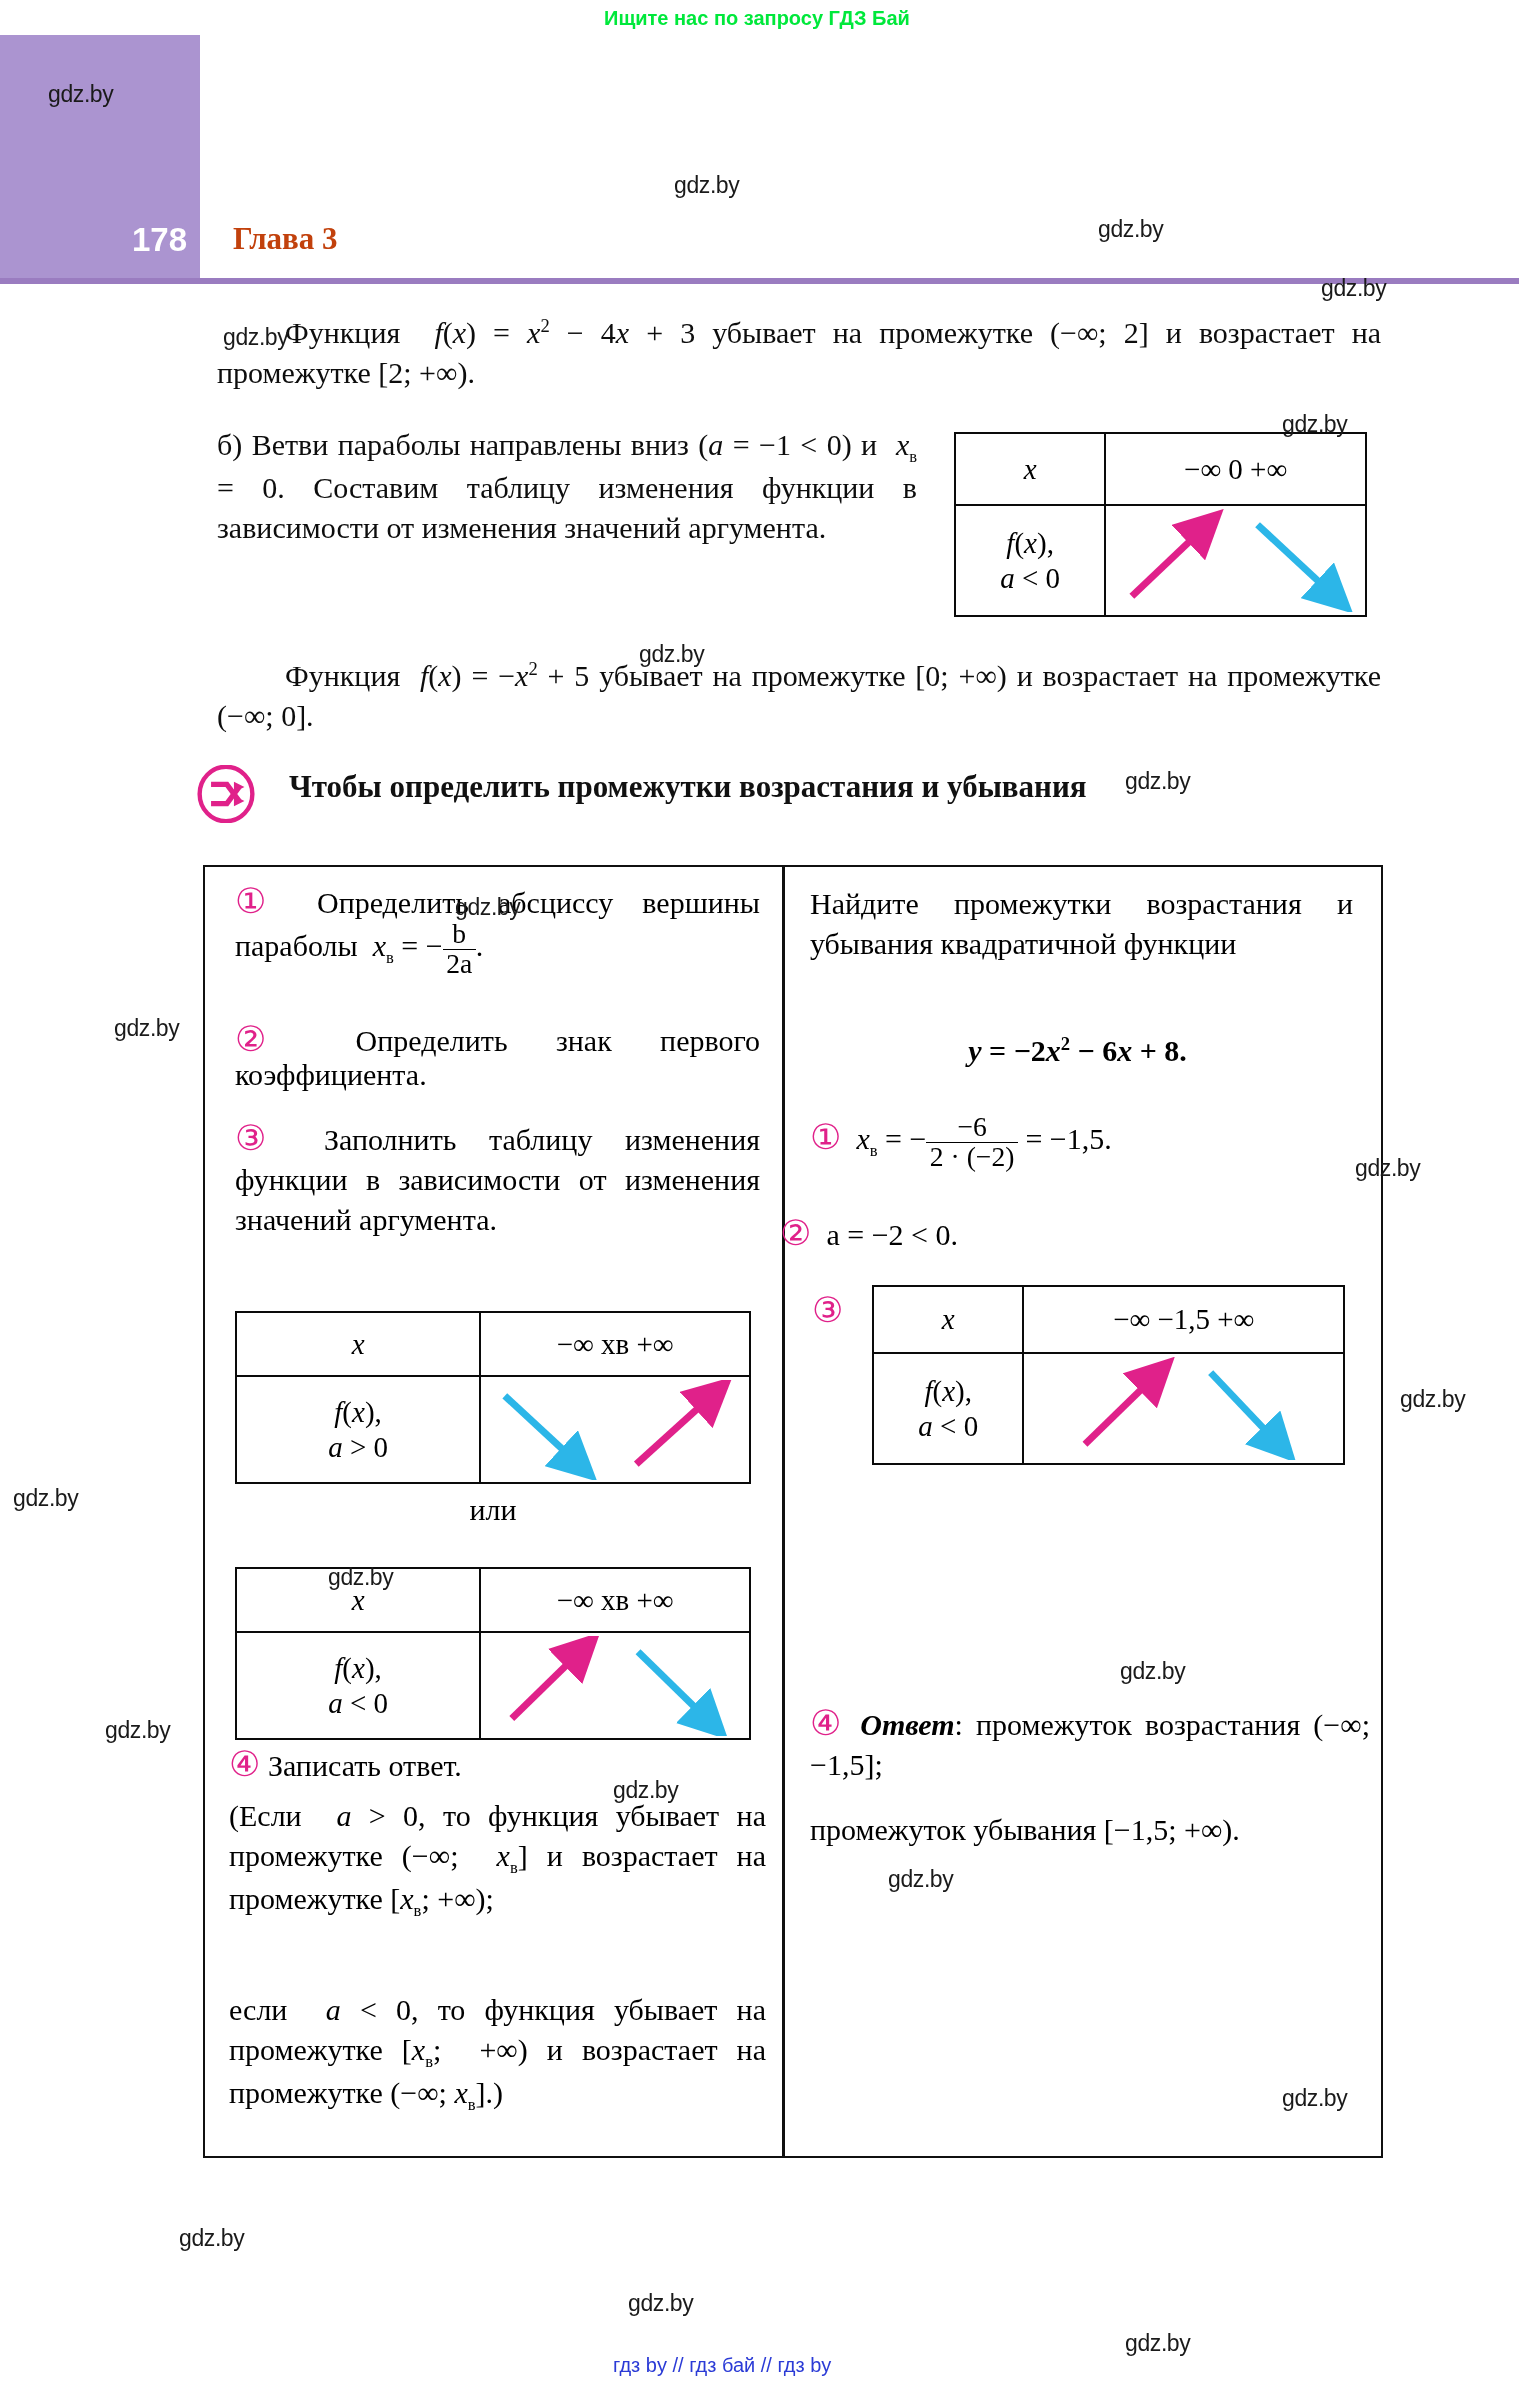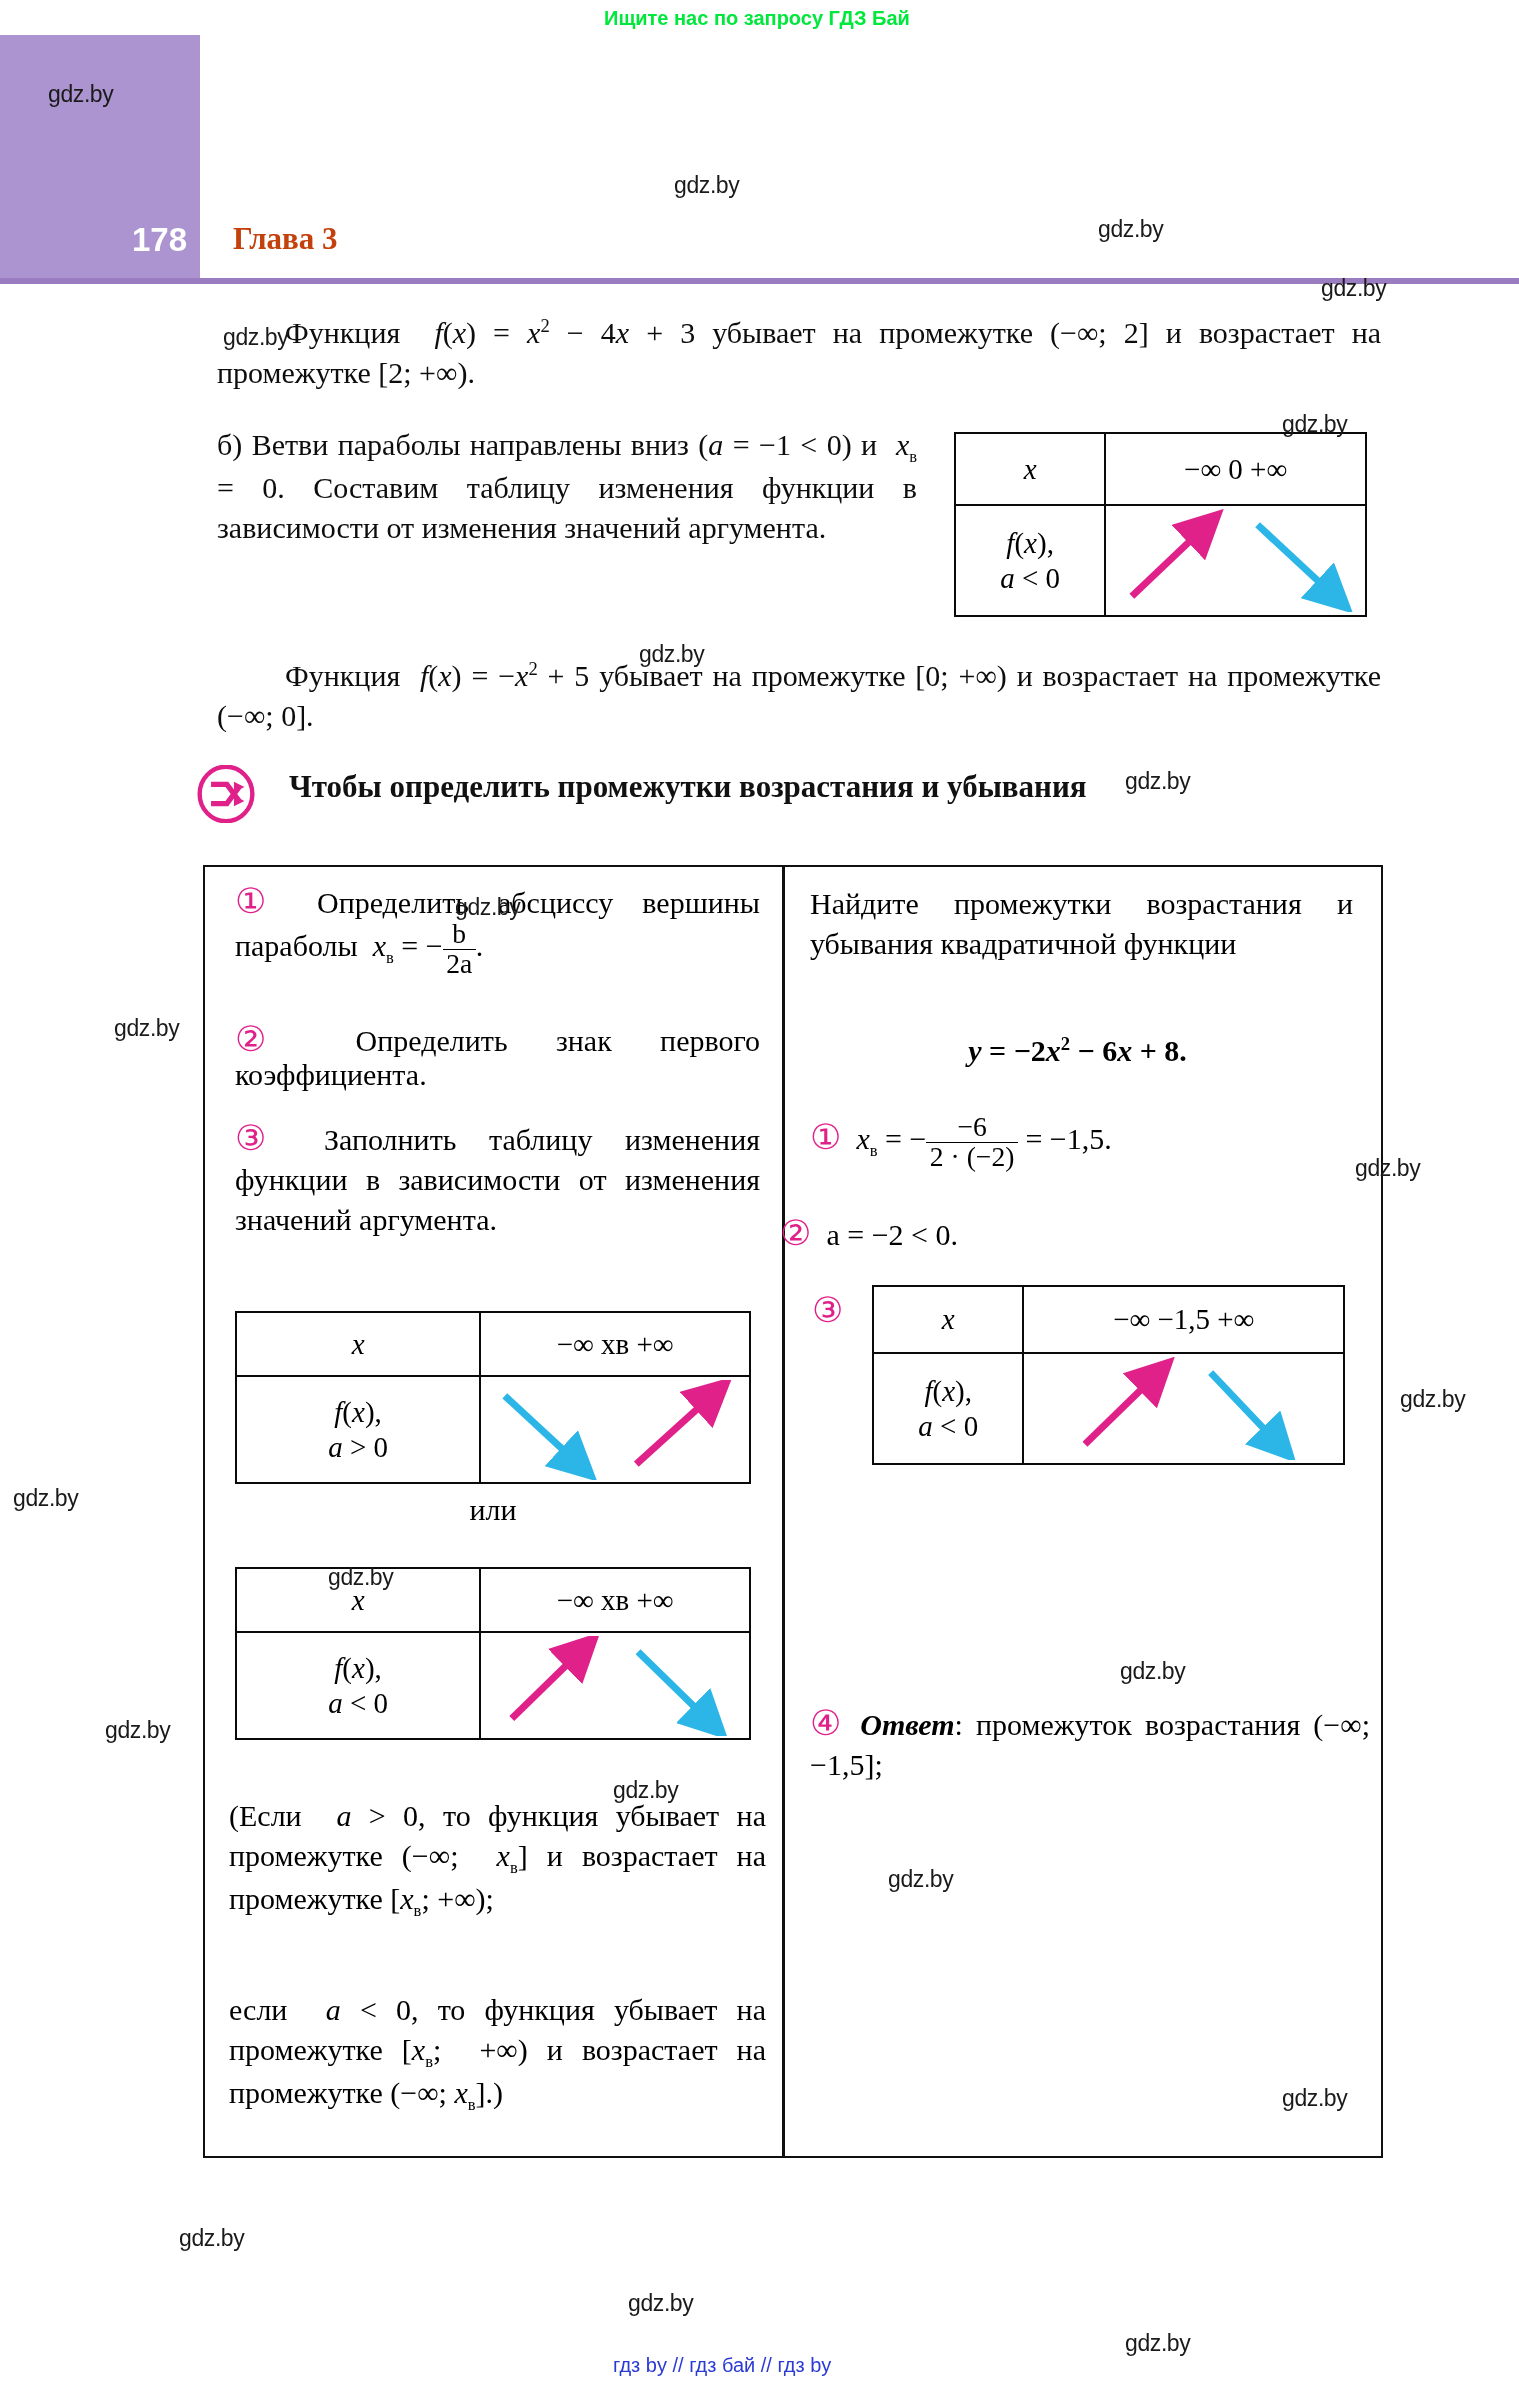--- a/index.html
+++ b/index.html
@@ -234,20 +234,24 @@
             </marker>
           </defs>
           <line x1="34" y1="94" x2="112" y2="18" stroke="#e0218a" stroke-width="8" marker-end="url(#mH3)"></line>
           <line x1="178" y1="18" x2="258" y2="96" stroke="#2cb6e8" stroke-width="8" marker-end="url(#cH3)"></line>
         </svg>
       </td>
     </tr>
   </tbody>
     </table>
 
+  <div class="ili" style="left:229px;top:1747px;width:537px;">
+    <span class="cnum">④</span>
+    <span>Записать ответ.</span>
+  </div>
   <div class="ili" style="left:229px;top:1796px;width:537px;text-align:justify;line-height:1.33;">
     (Если&nbsp; <i class="m">a</i> &gt; 0, то функция убывает на промежутке (−∞;&nbsp; <i class="m">x</i><sub class="v">в</sub>] и возрастает на промежутке [<i class="m">x</i><sub class="v">в</sub>; +∞);
   </div>
   <div class="ili" style="left:229px;top:1990px;width:537px;text-align:justify;line-height:1.33;">
     если&nbsp; <i class="m">a</i> &lt; 0, то функция убывает на промежутке [<i class="m">x</i><sub class="v">в</sub>;&nbsp; +∞) и возрастает на промежутке (−∞; <i class="m">x</i><sub class="v">в</sub>].)
   </div>
 
   <div class="ili" style="left:810px;top:884px;width:543px;text-align:justify;line-height:1.33;">Найдите промежутки возрастания и убывания квадратичной функции</div>
 
   <div class="ili" style="left:806px;top:1033px;width:543px;text-align:center;font-weight:bold;">
@@ -294,20 +298,21 @@
         </svg>
       </td>
     </tr>
   </tbody>
     </table>
 
   <div class="ili" style="left:810px;top:1705px;width:560px;text-align:justify;line-height:1.33;">
     <span class="cnum">④</span>
     <i class="m" style="font-weight:bold;">Ответ</i><span>: промежуток возрастания (−∞; −1,5];</span>
   </div>
+  <div class="ili" style="left:810px;top:1810px;width:560px;text-align:left;line-height:1.33;">промежуток убывания [−1,5; +∞).</div>
 
   <div class="wm-bottom">гдз by  //  гдз бай  //  гдз by</div>
 
   <div id="wm-layer">
       <div class="wm" style="left: 48px; top: 53px;">gdz.by</div>
       <div class="wm" style="left: 674px; top: 144px;">gdz.by</div>
       <div class="wm" style="left: 1098px; top: 188px;">gdz.by</div>
       <div class="wm" style="left: 1321px; top: 247px;">gdz.by</div>
       <div class="wm" style="left: 223px; top: 296px;">gdz.by</div>
       <div class="wm" style="left: 1282px; top: 383px;">gdz.by</div>

